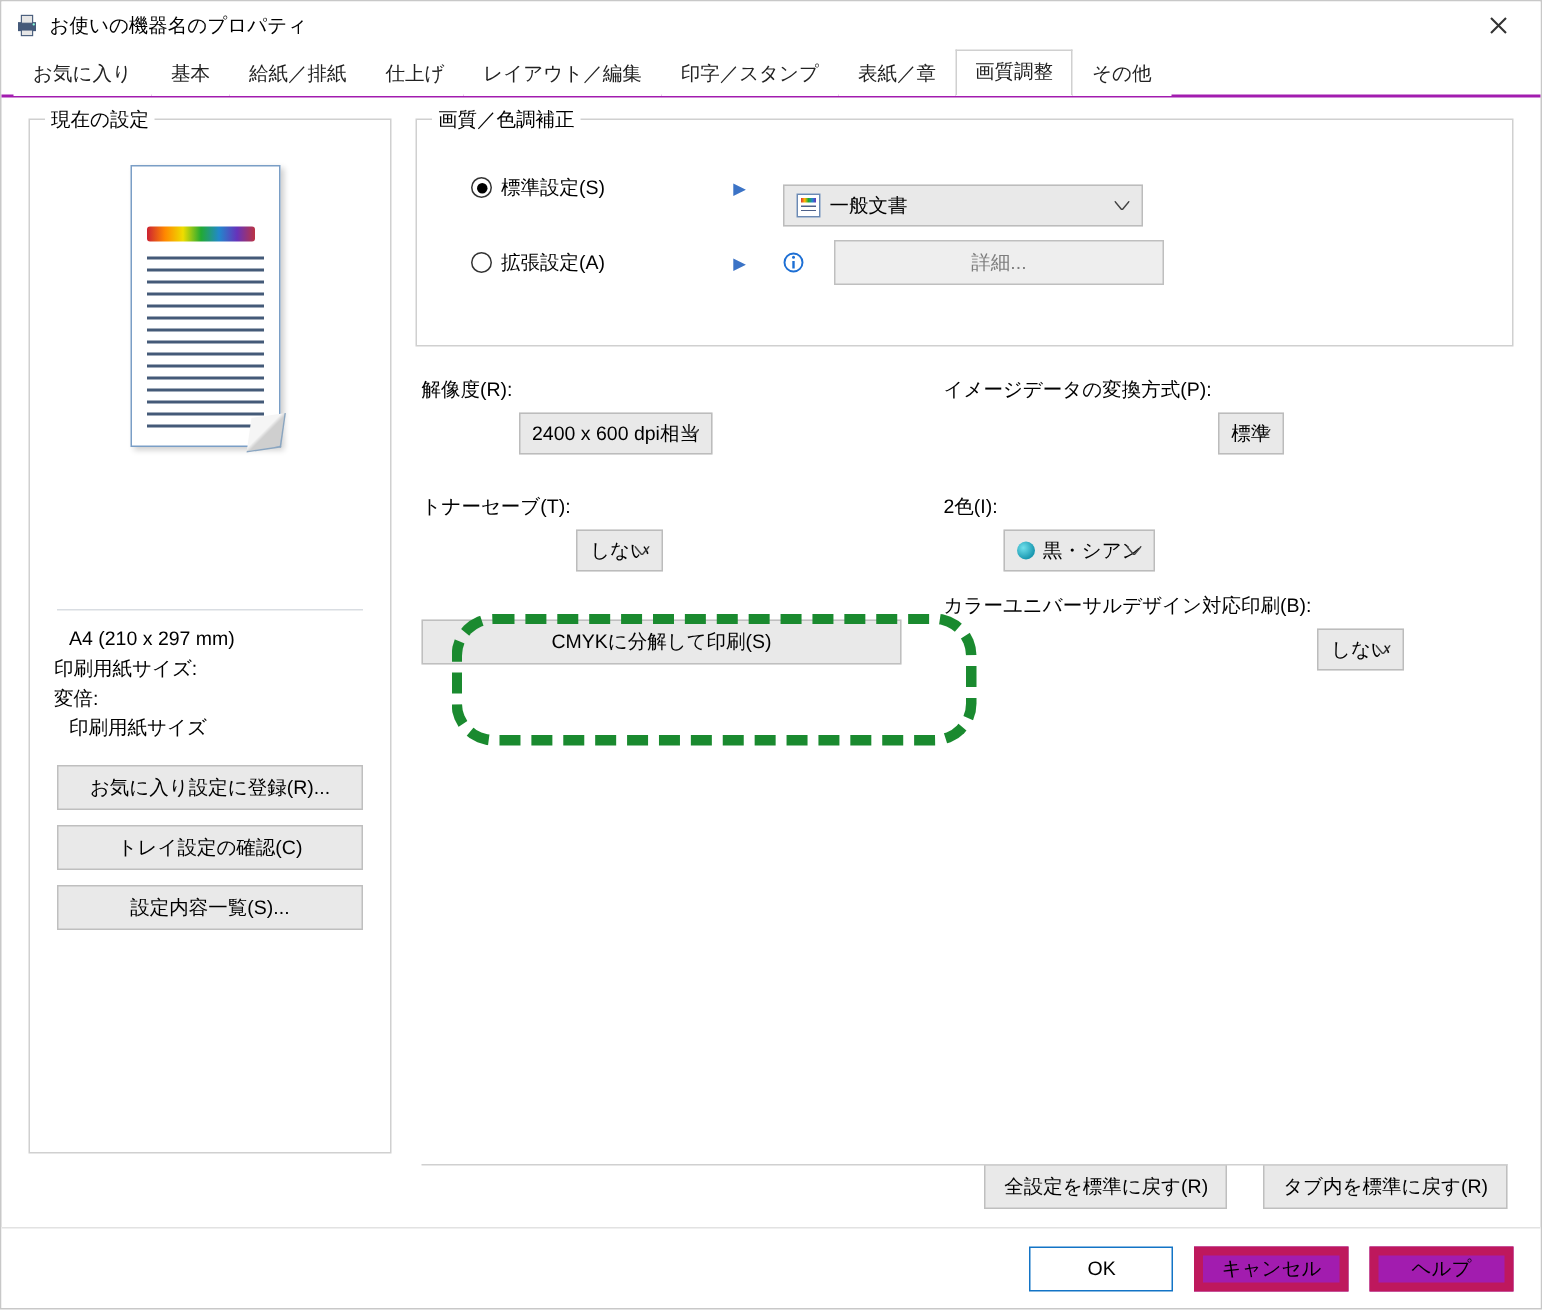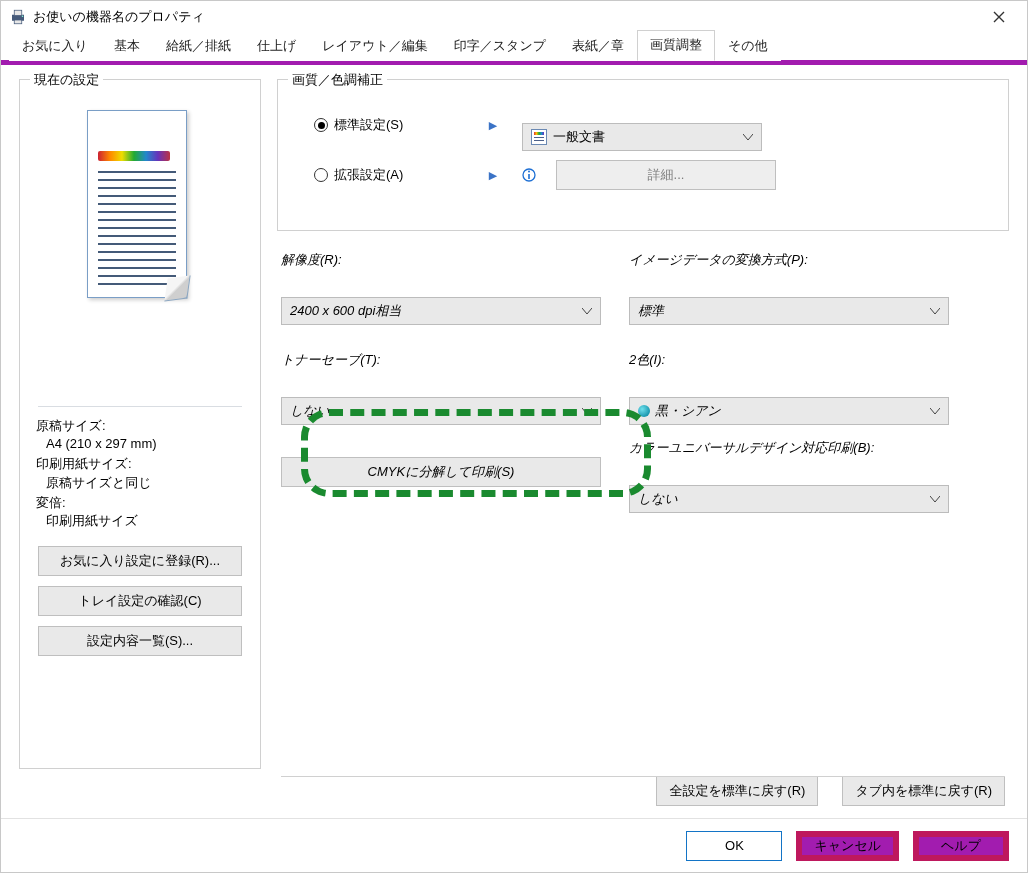--- a/index.html
+++ b/index.html
@@ -32,21 +32,21 @@
   .titlebar .close {
     width: 40px; height: 100%;
     display: flex; align-items: center; justify-content: center;
     cursor: pointer;
   }
   .titlebar .close svg { width: 12px; height: 12px; }
   
   .tabs {
     display: flex;
     align-items: flex-end;
-    border-bottom: 5px solid #a21caf;
+    border-bottom: 2px solid #a21caf;
     padding: 6px 8px 0 8px;
     background: #fff;
     gap: 0;
     height: 32px;
   }
   .tab {
     padding: 5px 12px 6px 12px;
     font-size: 13px;
     color: #222;
     background: #fff;
@@ -196,21 +196,21 @@
   .select .chev svg { width:10px; height:6px; display:block; }
   .select .sel-icon { width:16px; height:16px; margin-right:6px; }
   
   .form-grid {
     display: grid;
     grid-template-columns: 320px 320px;
     column-gap: 28px;
     row-gap: 4px;
     margin-left: 4px;
   }
-  .form-cell { display:flex; flex-direction:column; gap:4px;font-style:italic; }
+  .form-cell { display:flex; flex-direction:row; gap:4px; }
   .form-cell label { font-size:13px; }
   .highlight {
     position: absolute;
     left: 300px; top: 344px;
     width: 350px; height: 88px;
     border: 7px dashed #1a8a2f;
     border-radius: 28px;
     pointer-events: none;
   }
   .content .bottom-actions {
@@ -305,24 +305,22 @@
                 <span></span>
                 <span></span>
             </div>
           </div>
         </div>
 
         <div style="height:80px"></div>
         <div class="divider"></div>
 
         <div class="info-text">
-          <div class="label">原稿サイズ:</div>
           <div class="sub">A4 (210 x 297 mm)</div>
           <div class="label">印刷用紙サイズ:</div>
-          <div class="sub">原稿サイズと同じ</div>
           <div class="label">変倍:</div>
           <div class="sub">印刷用紙サイズ</div>
         </div>
 
         <div style="flex:1"></div>
 
         <div class="sidebar-buttons">
           <div class="btn">お気に入り設定に登録(R)...</div>
           <div class="btn">トレイ設定の確認(C)</div>
           <div class="btn">設定内容一覧(S)...</div>

